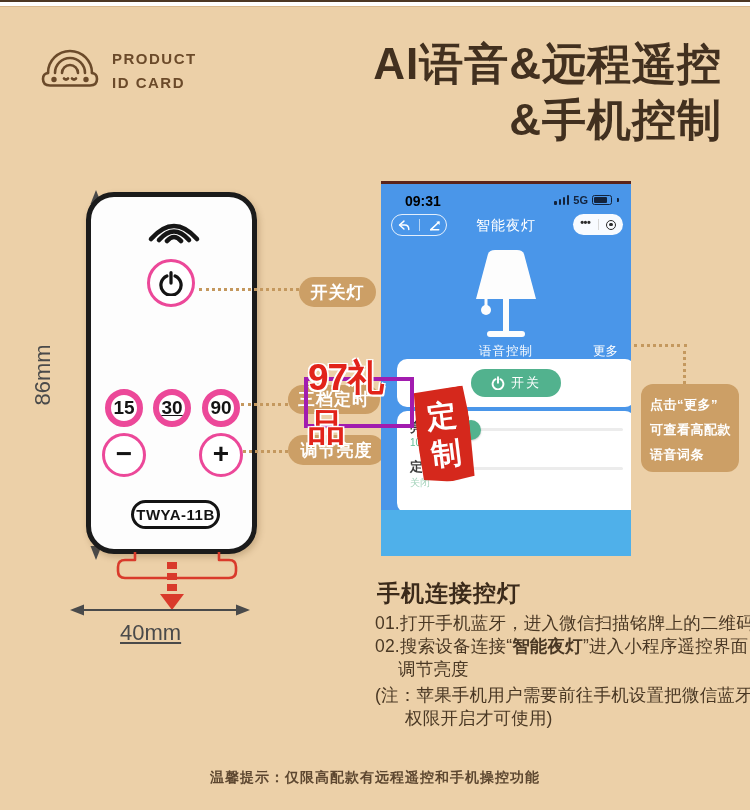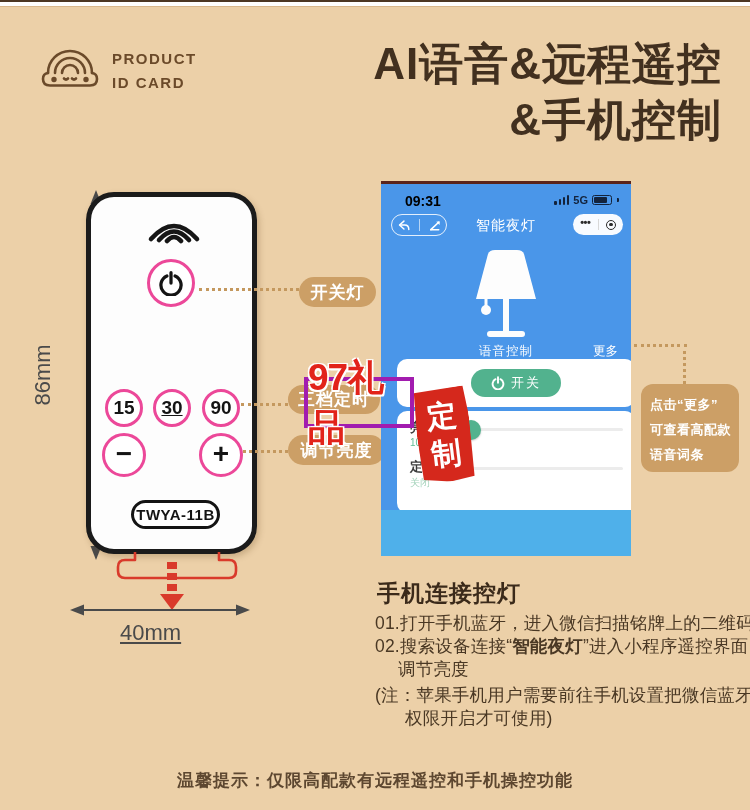--- a/index.html
+++ b/index.html
@@ -11,21 +11,21 @@
   .top-strip { left:0; top:0; width:750px; height:7px; background:#fff; border-top:2px solid #4c3724; border-bottom:1px solid #d9b88c; }
 
   
   .brand-text { color:#6b4a2a; font-size:15px; font-weight:600; letter-spacing:1.5px; line-height:24px; }
 
   
   .main-title { right:28px; top:36px; text-align:right; color:#42301f; font-weight:bold; font-size:44px; line-height:56px; letter-spacing:1px; }
 
   
   .remote-body { left:86px; top:192px; width:171px; height:362px; background:#fdfdfd; border:5px solid #1b1b1b; border-radius:28px; box-shadow:2px 3px 6px rgba(90,60,20,.25); }
-  .rc-circle { position:absolute; border-radius:50%; background:#fff; border:3px solid #ec4899; display:flex; align-items:center; justify-content:center; color:#141414; font-weight:bold; }
+  .rc-circle { position:absolute; border-radius:50%; background:#fff; border:6px solid #ec4899; display:flex; align-items:center; justify-content:center; color:#141414; font-weight:bold; }
   .rc-num { width:38px; height:38px; font-size:19px; }
   .rc-pm { width:44px; height:44px; border-width:3.5px; font-size:28px; font-weight:bold; padding-bottom:2px; }
   .model-pill { left:131px; top:500px; width:89px; height:29px; border:3px solid #141414; border-radius:15px; background:#fff; display:flex; align-items:center; justify-content:center; font-size:15px; font-weight:bold; color:#141414; letter-spacing:.5px; }
 
   .dim-label { color:#4a4a4a; font-size:22px; font-weight:500; }
 
   
   .pill { background:#cc9f66; border-radius:16px; color:#fff; font-size:17px; font-weight:bold; display:flex; align-items:center; justify-content:center; letter-spacing:1px; }
   .dotline-h { height:0; border-top:3.5px dotted #c4985e; }
   .dotline-v { width:0; border-left:3.5px dotted #c4985e; }
@@ -57,21 +57,21 @@
   .switch-btn { position:absolute; left:50%; top:10px; transform:translateX(-50%); width:90px; height:28px; background:#52b28e; border-radius:14px; display:flex; align-items:center; justify-content:center; gap:6px; color:#fff; font-size:13px; letter-spacing:2px; }
   .sl-label { position:absolute; left:13px; font-size:13px; font-weight:bold; color:#3a3a3a; }
   .sl-value { position:absolute; left:13px; font-size:10px; }
   .sl-track { position:absolute; left:52px; right:12px; height:3px; background:#ececec; border-radius:2px; }
   .sl-fill { position:absolute; left:0; top:0; height:3px; background:#52b28e; border-radius:2px; }
   .sl-knob { position:absolute; top:-8.5px; width:20px; height:20px; background:#52b28e; border-radius:50%; box-shadow:0 1px 2px rgba(0,0,0,.2); }
 
   
   .instr-heading { left:377px; top:578px; font-size:23px; font-weight:bold; color:#3b2a1a; letter-spacing:1px; }
   .instr-line { color:#4a3824; font-size:17.5px; line-height:23px; letter-spacing:.2px; white-space:nowrap; }
-  .footer-tip { left:0; top:769px; width:750px; text-align:center; color:#5d4730; font-size:17px; font-weight:600; letter-spacing:1px; }
+  .footer-tip { left:0; top:769px; width:750px; text-align:center; color:#5d4730; font-size:14px; font-weight:600; letter-spacing:1px; }
 
   
   .wm-box { left:304px; top:377px; width:110px; height:51px; border:4px solid #a21caf; display:flex; align-items:center; justify-content:center; z-index:50; }
   .wm-text { color:#e2231a; font-size:37px; font-weight:900; letter-spacing:-1px;
              text-shadow:-1.5px -1.5px 0 #fff, 1.5px -1.5px 0 #fff, -1.5px 1.5px 0 #fff, 1.5px 1.5px 0 #fff; }
   .stamp { left:417px; top:388px; width:54px; height:94px; background:#d5281c; transform:rotate(-7deg); z-index:49;
            clip-path:polygon(4% 2%, 95% 0%, 100% 32%, 97% 97%, 52% 100%, 3% 95%, 0% 50%);
            display:flex; flex-direction:column; align-items:center; justify-content:center; gap:2px; }
   .stamp span { color:#fff; font-family:"Liberation Serif", serif; font-weight:900; font-size:30px; line-height:36px; }
 </style>

